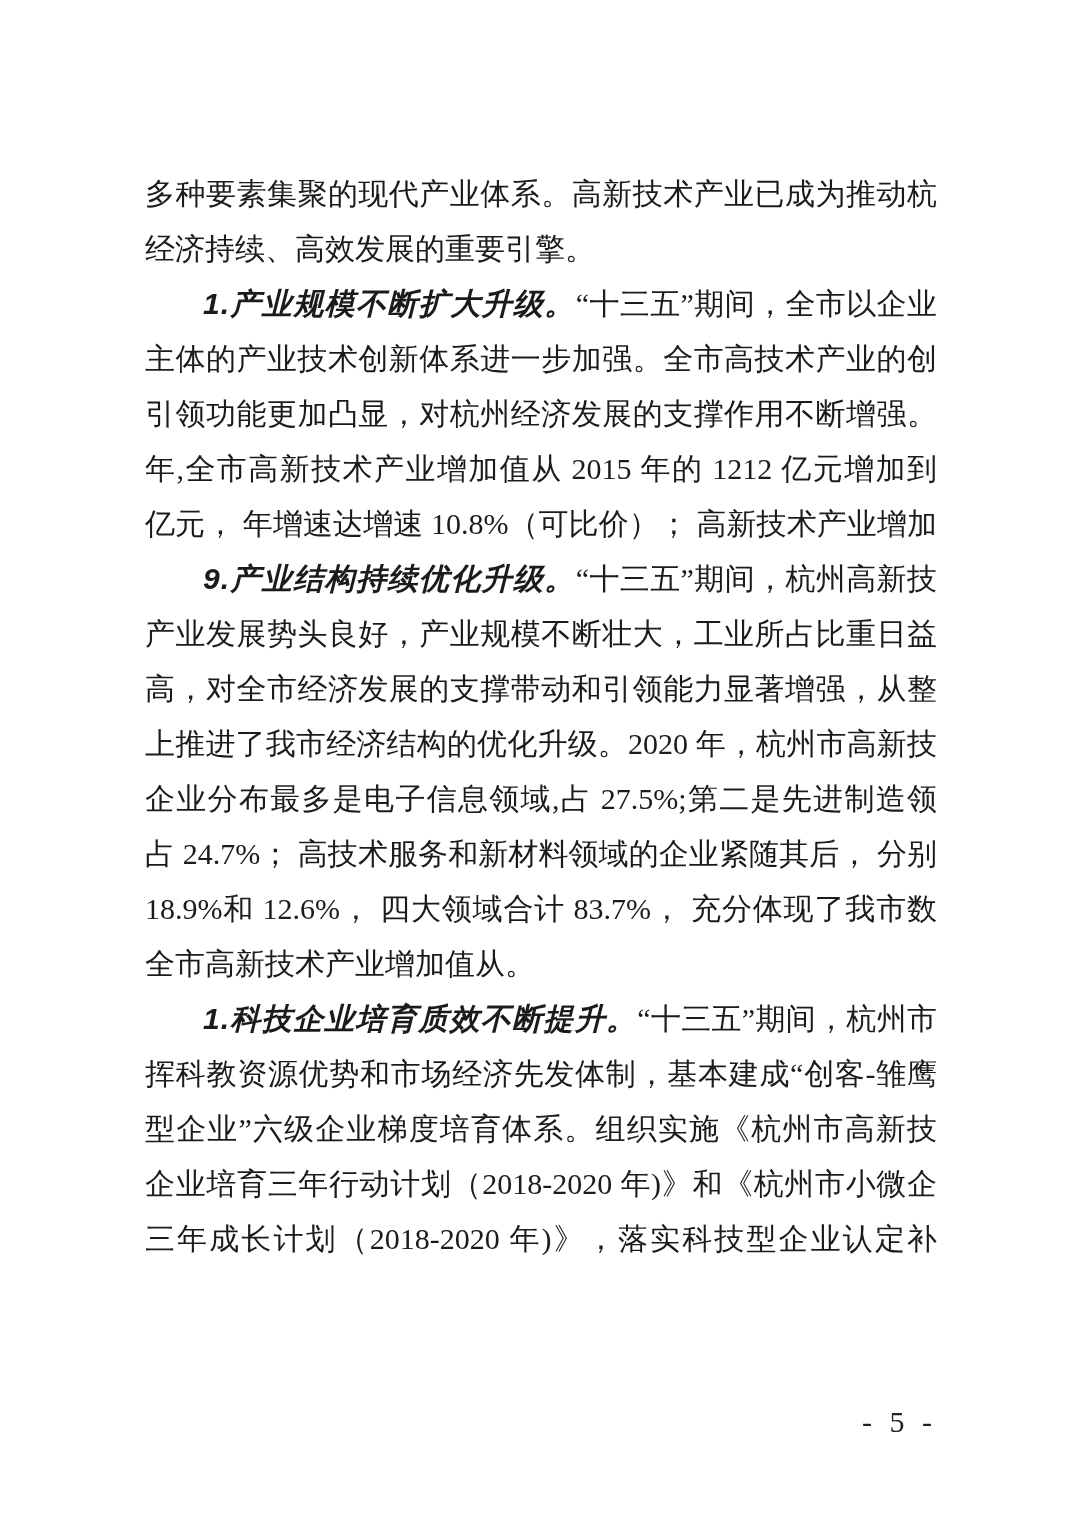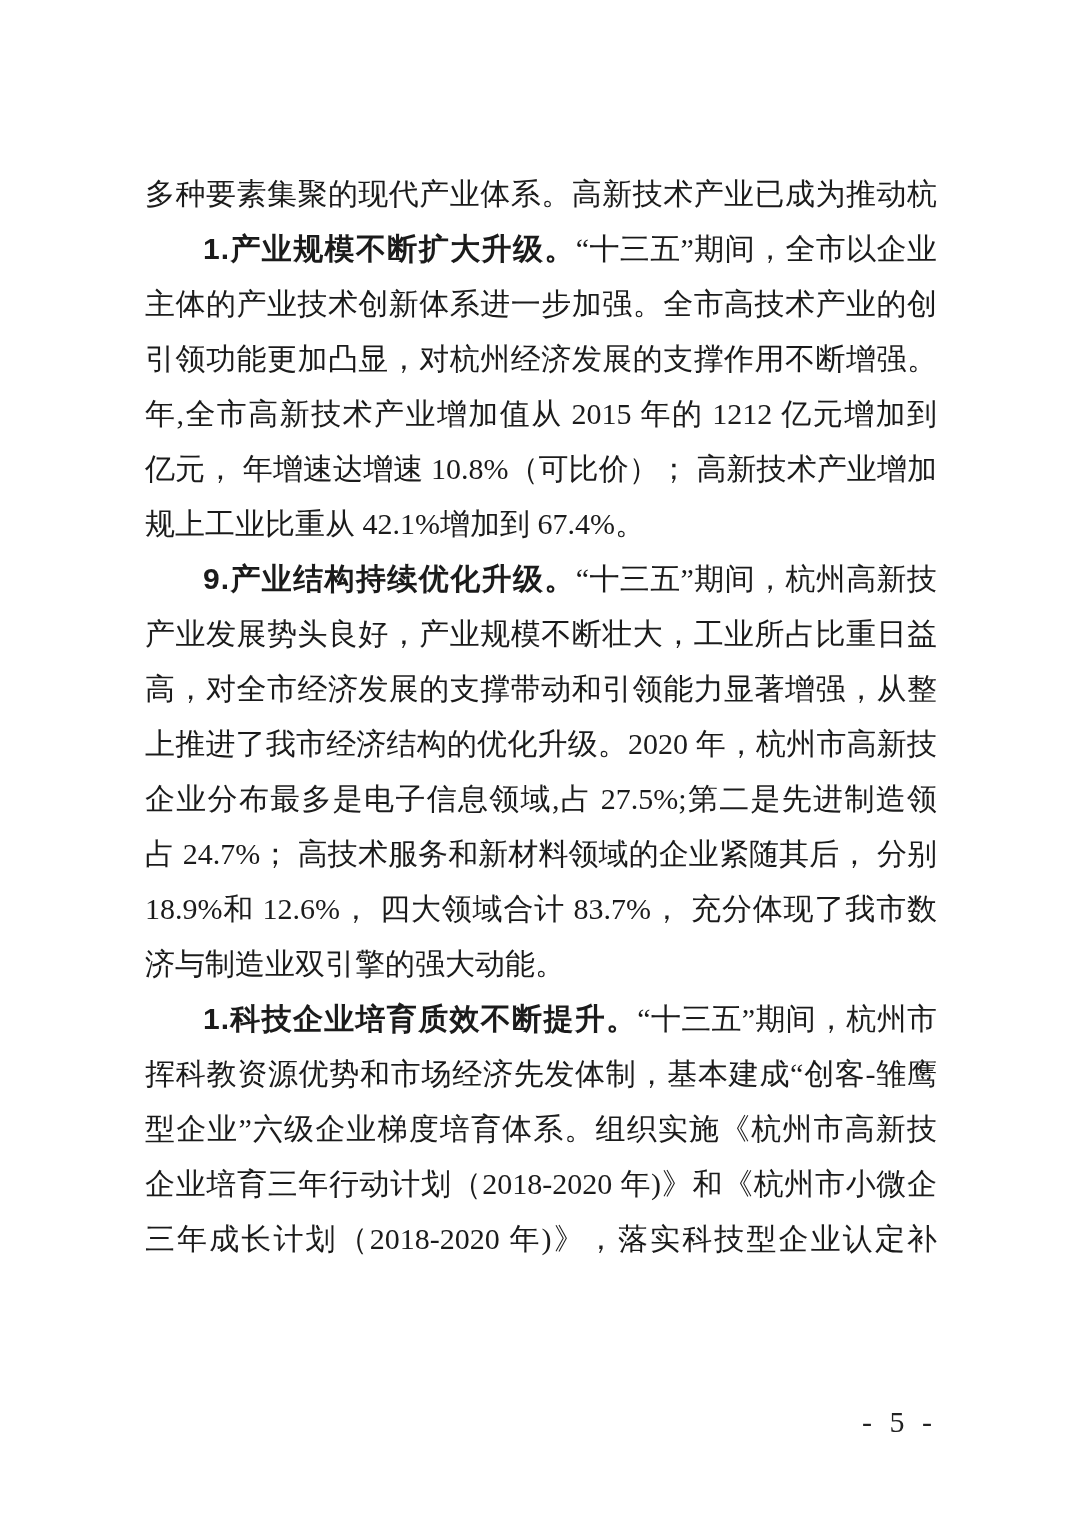--- a/index.html
+++ b/index.html
@@ -35,55 +35,56 @@
     text-align: left;
     text-align-last: auto;
   }
   .line.indent {
     text-indent: 58px;
   }
   .line .bold {
     font-weight: 700;
     font-family: "Liberation Sans", "DejaVu Sans", sans-serif;
     letter-spacing: 1px;
+    font-style: italic;
   }
   .page-number {
     position: absolute;
     top: 1405px;
     right: 143px;
     width: 200px;
     text-align: right;
     font-size: 30px;
     letter-spacing: 5px;
     color: #222222;
   }
 </style>
 </head>
 <body>
 
 <div class="page">
   <div class="text-block">
 
     <div class="line"><span>多种要素集聚的现代产业体系。高新技术产业已成为推动杭州</span></div>
+    <div class="line short"><span>经济持续、高效发展的重要引擎。</span></div>
 
     <div class="line indent"><span class="bold">1.产业规模不断扩大升级。</span><span>“十三五”期间，全市以企业为</span></div>
     <div class="line"><span>主体的产业技术创新体系进一步加强。全市高技术产业的创新</span></div>
     <div class="line"><span>引领功能更加凸显，对杭州经济发展的支撑作用不断增强。2020</span></div>
     <div class="line"><span>年,全市高新技术产业增加值从 2015 年的 1212 亿元增加到 2448</span></div>
     <div class="line"><span>亿元， 年增速达增速 10.8%（可比价）； 高新技术产业增加值占</span></div>
-    <div class="line short"><span>规上工业比重从 42.1%增加到 67.4%。</span></div>
 
     <div class="line indent"><span class="bold">9.产业结构持续优化升级。</span><span>“十三五”期间，杭州高新技术</span></div>
     <div class="line"><span>产业发展势头良好，产业规模不断壮大，工业所占比重日益提</span></div>
     <div class="line"><span>高，对全市经济发展的支撑带动和引领能力显著增强，从整体</span></div>
     <div class="line"><span>上推进了我市经济结构的优化升级。2020 年，杭州市高新技术</span></div>
     <div class="line"><span>企业分布最多是电子信息领域,占 27.5%;第二是先进制造领域，</span></div>
     <div class="line"><span>占 24.7%； 高技术服务和新材料领域的企业紧随其后， 分别占</span></div>
     <div class="line"><span>18.9%和 12.6%， 四大领域合计 83.7%， 充分体现了我市数字经</span></div>
-    <div class="line short"><span>济与制造业双引擎的强大动能。</span></div>
+    <div class="line short"><span>全市高新技术产业增加值从。</span></div>
 
     <div class="line indent"><span class="bold">1.科技企业培育质效不断提升。</span><span>“十三五”期间，杭州市发</span></div>
     <div class="line"><span>挥科教资源优势和市场经济先发体制，基本建成“创客-雏鹰企</span></div>
     <div class="line"><span>型企业”六级企业梯度培育体系。组织实施《杭州市高新技术</span></div>
     <div class="line"><span>企业培育三年行动计划（2018-2020 年)》和《杭州市小微企业</span></div>
     <div class="line"><span>三年成长计划（2018-2020 年)》，落实科技型企业认定补助、金</span></div>
 
   </div>
 
   <div class="page-number">- 5 -</div>

